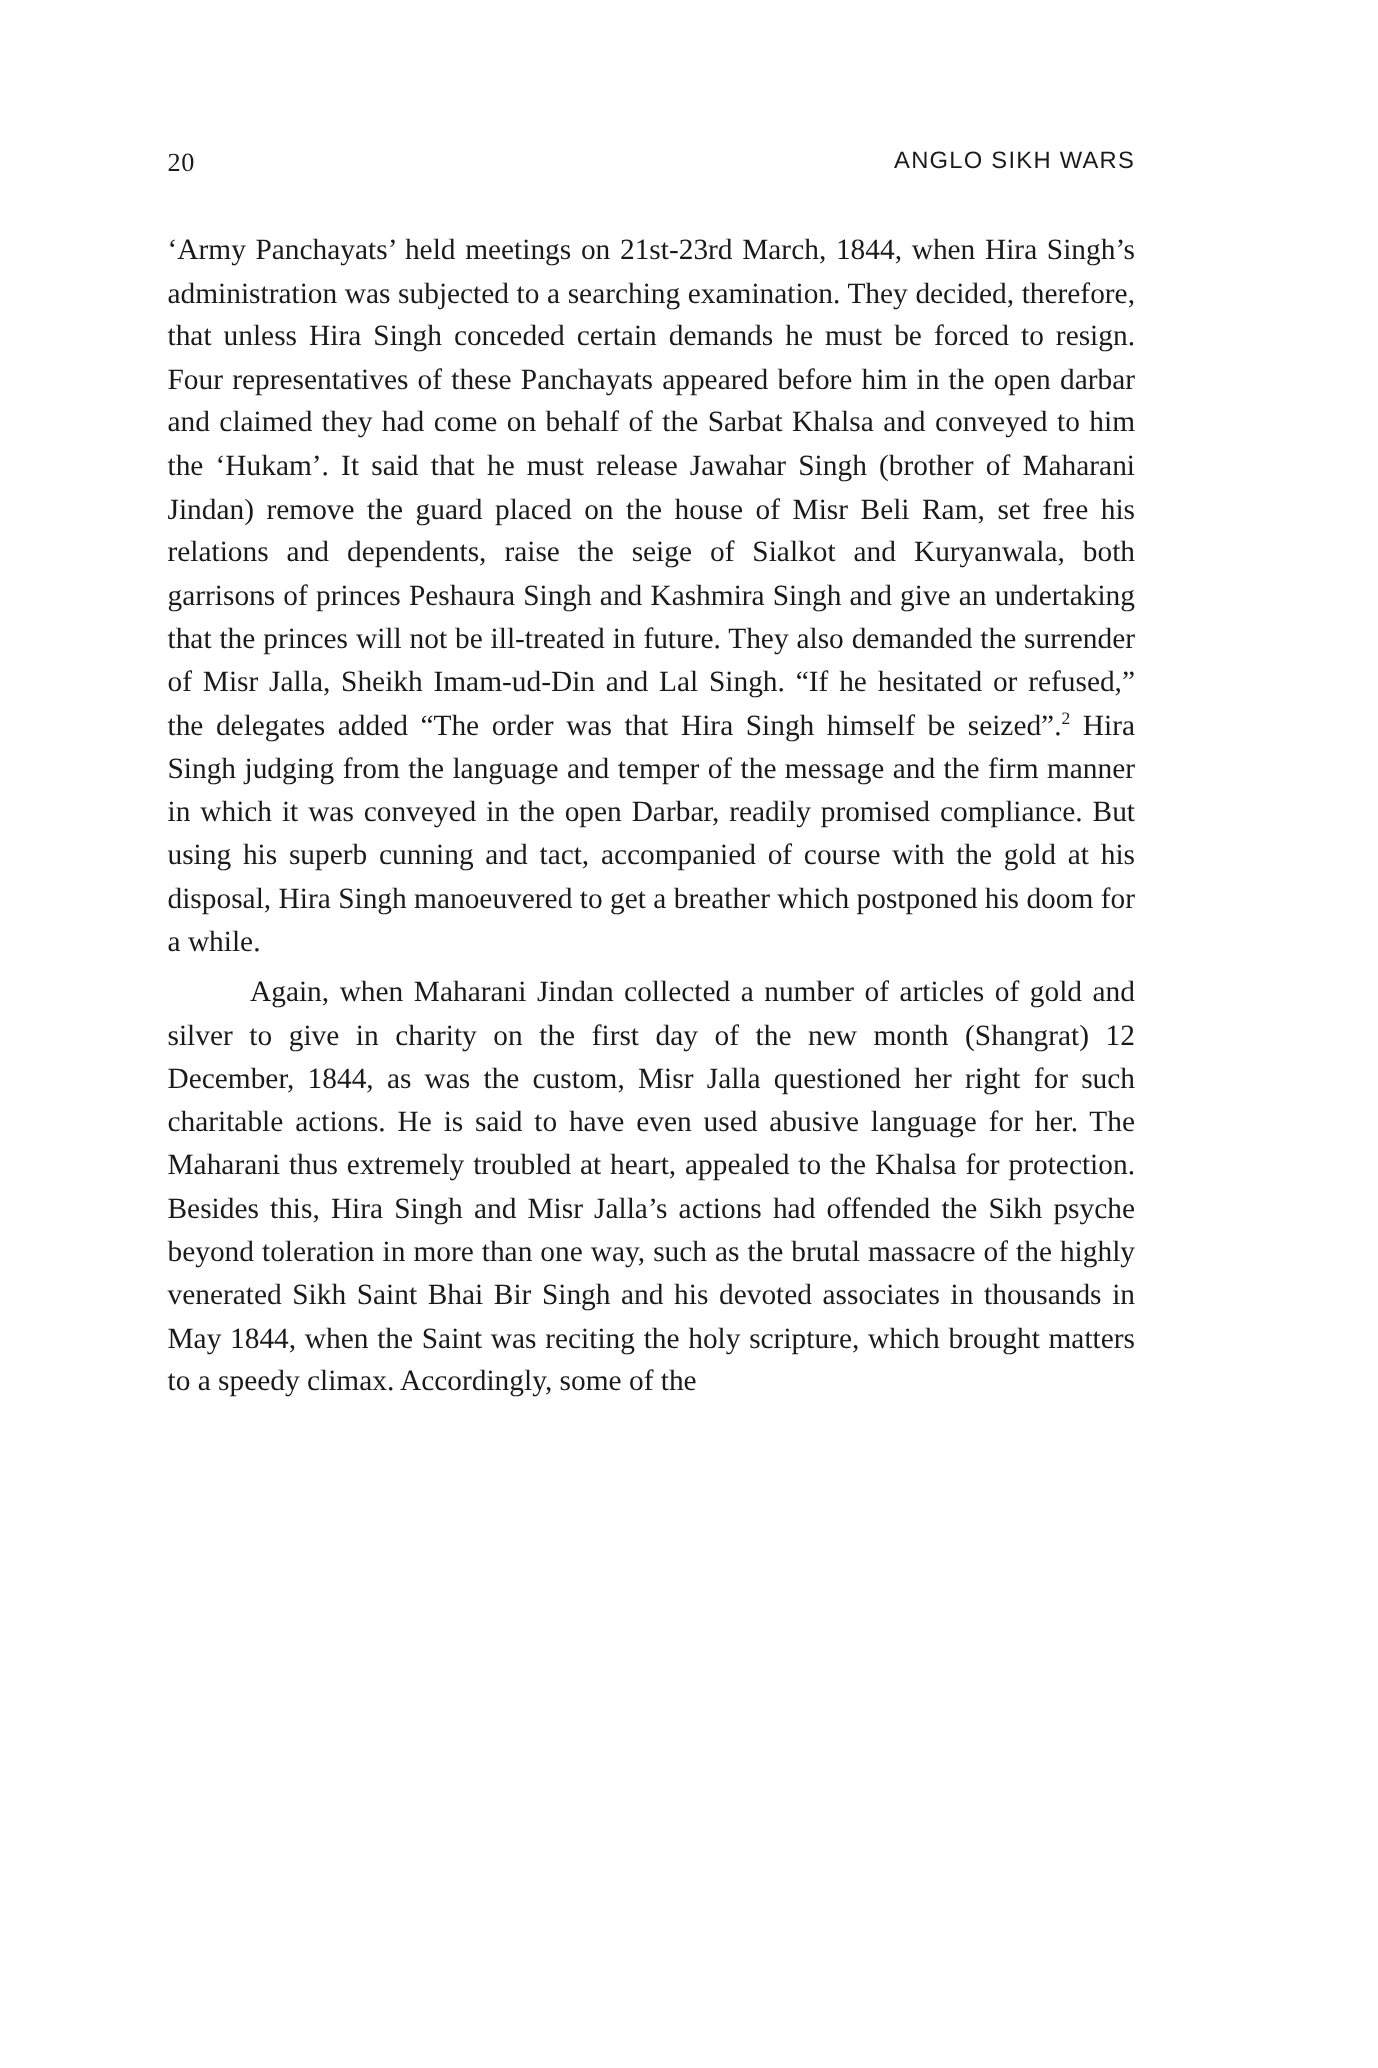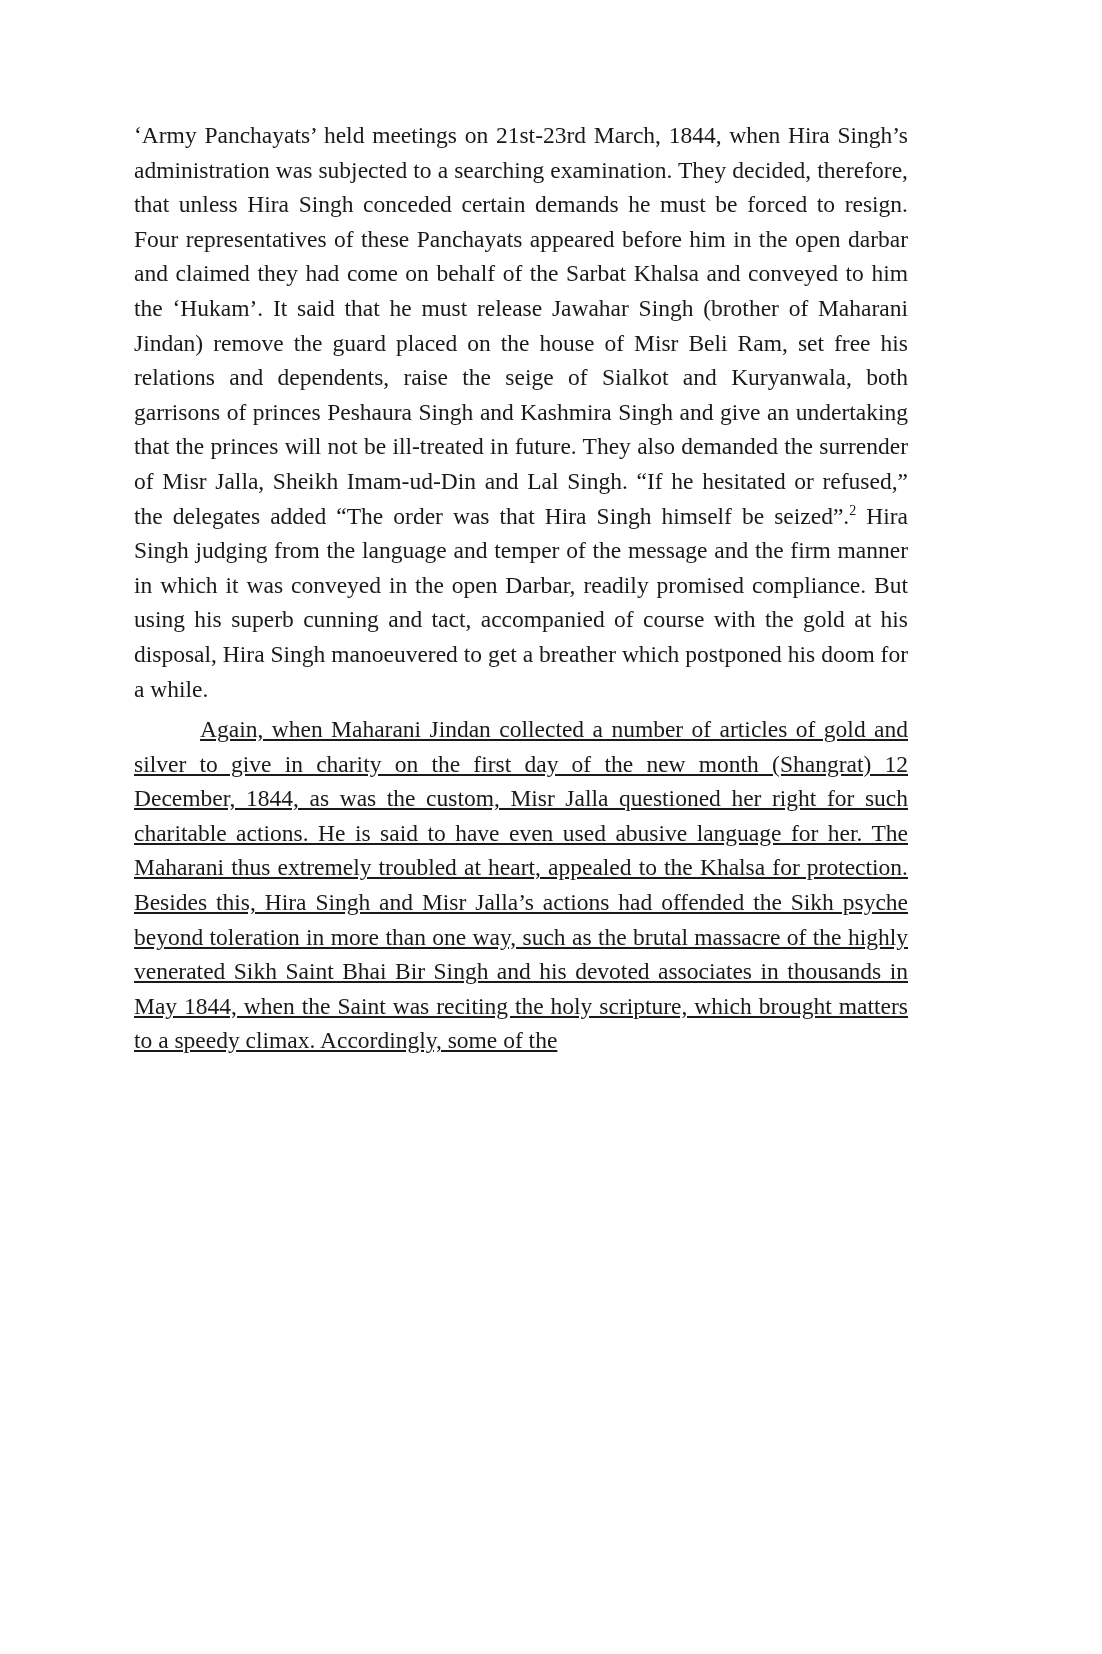--- a/index.html
+++ b/index.html
@@ -1,29 +1,33 @@
 <!DOCTYPE html>
 <html><head>
 <meta charset="utf-8">
 <style>
   html, body { margin: 0; padding: 0; background: #ffffff; }
   body { width: 1102px; height: 1654px; position: relative; overflow: hidden; color: #1a1a1a; }
   .page { position: absolute; left: 134px; top: 118px; width: 774px; font-family: "Liberation Serif", "DejaVu Serif", serif; }
   .header { display: flex; justify-content: space-between; font-size: 21px; letter-spacing: 0.5px; margin-bottom: 40px; }
   .header .title { font-family: "Liberation Sans", sans-serif; font-size: 19px; letter-spacing: 1px; }
   .para { font-size: 23.5px; line-height: 34.6px; text-align: justify; margin: 0; }
-  .para + .para { margin-top: 6px; text-decoration: underline; }
+  .para + .para { margin-top: 6px; }
   .indent { text-indent: 66px; }
   .footnote { margin-top: 34px; font-size: 19px; line-height: 28px; padding-left: 30px; text-indent: -30px; }
   .fn-num { display: inline-block; width: 30px; text-indent: 0; }
   .footnote i { font-style: italic; }
   sup { font-size: 14px; vertical-align: super; line-height: 0; }
 </style>
 </head>
 <body>
 
 <div class="page">
+  <div class="header">
+    <span>20</span>
+    <span class="title">ANGLO SIKH WARS</span>
+  </div>
 
   <p class="para"><span>‘Army Panchayats’ held meetings on 21st-23rd March, 1844, when Hira Singh’s administration was subjected to a searching examination. They decided, therefore, that unless Hira Singh conceded certain demands he must be forced to resign. Four representatives of these Panchayats appeared before him in the open darbar and claimed they had come on behalf of the Sarbat Khalsa and conveyed to him the ‘Hukam’. It said that he must release Jawahar Singh (brother of Maharani Jindan) remove the guard placed on the house of Misr Beli Ram, set free his relations and dependents, raise the seige of Sialkot and Kuryanwala, both garrisons of princes Peshaura Singh and Kashmira Singh and give an undertaking that the princes will not be ill-treated in future. They also demanded the surrender of Misr Jalla, Sheikh Imam-ud-Din and Lal Singh. “If he hesitated or refused,” the delegates added “The order was that Hira Singh himself be seized”.</span><sup>2</sup><span> Hira Singh judging from the language and temper of the message and the firm manner in which it was conveyed in the open Darbar, readily promised compliance. But using his superb cunning and tact, accompanied of course with the gold at his disposal, Hira Singh manoeuvered to get a breather which postponed his doom for a while.</span></p>
 
   <p class="para indent">Again, when Maharani Jindan collected a number of articles of gold and silver to give in charity on the first day of the new month (Shangrat) 12 December, 1844, as was the custom, Misr Jalla questioned her right for such charitable actions. He is said to have even used abusive language for her. The Maharani thus extremely troubled at heart, appealed to the Khalsa for protection. Besides this, Hira Singh and Misr Jalla’s actions had offended the Sikh psyche beyond toleration in more than one way, such as the brutal massacre of the highly venerated Sikh Saint Bhai Bir Singh and his devoted associates in thousands in May 1844, when the Saint was reciting the holy scripture, which brought matters to a speedy climax. Accordingly, some of the</p>
 
 </div>
 
 </body></html>

